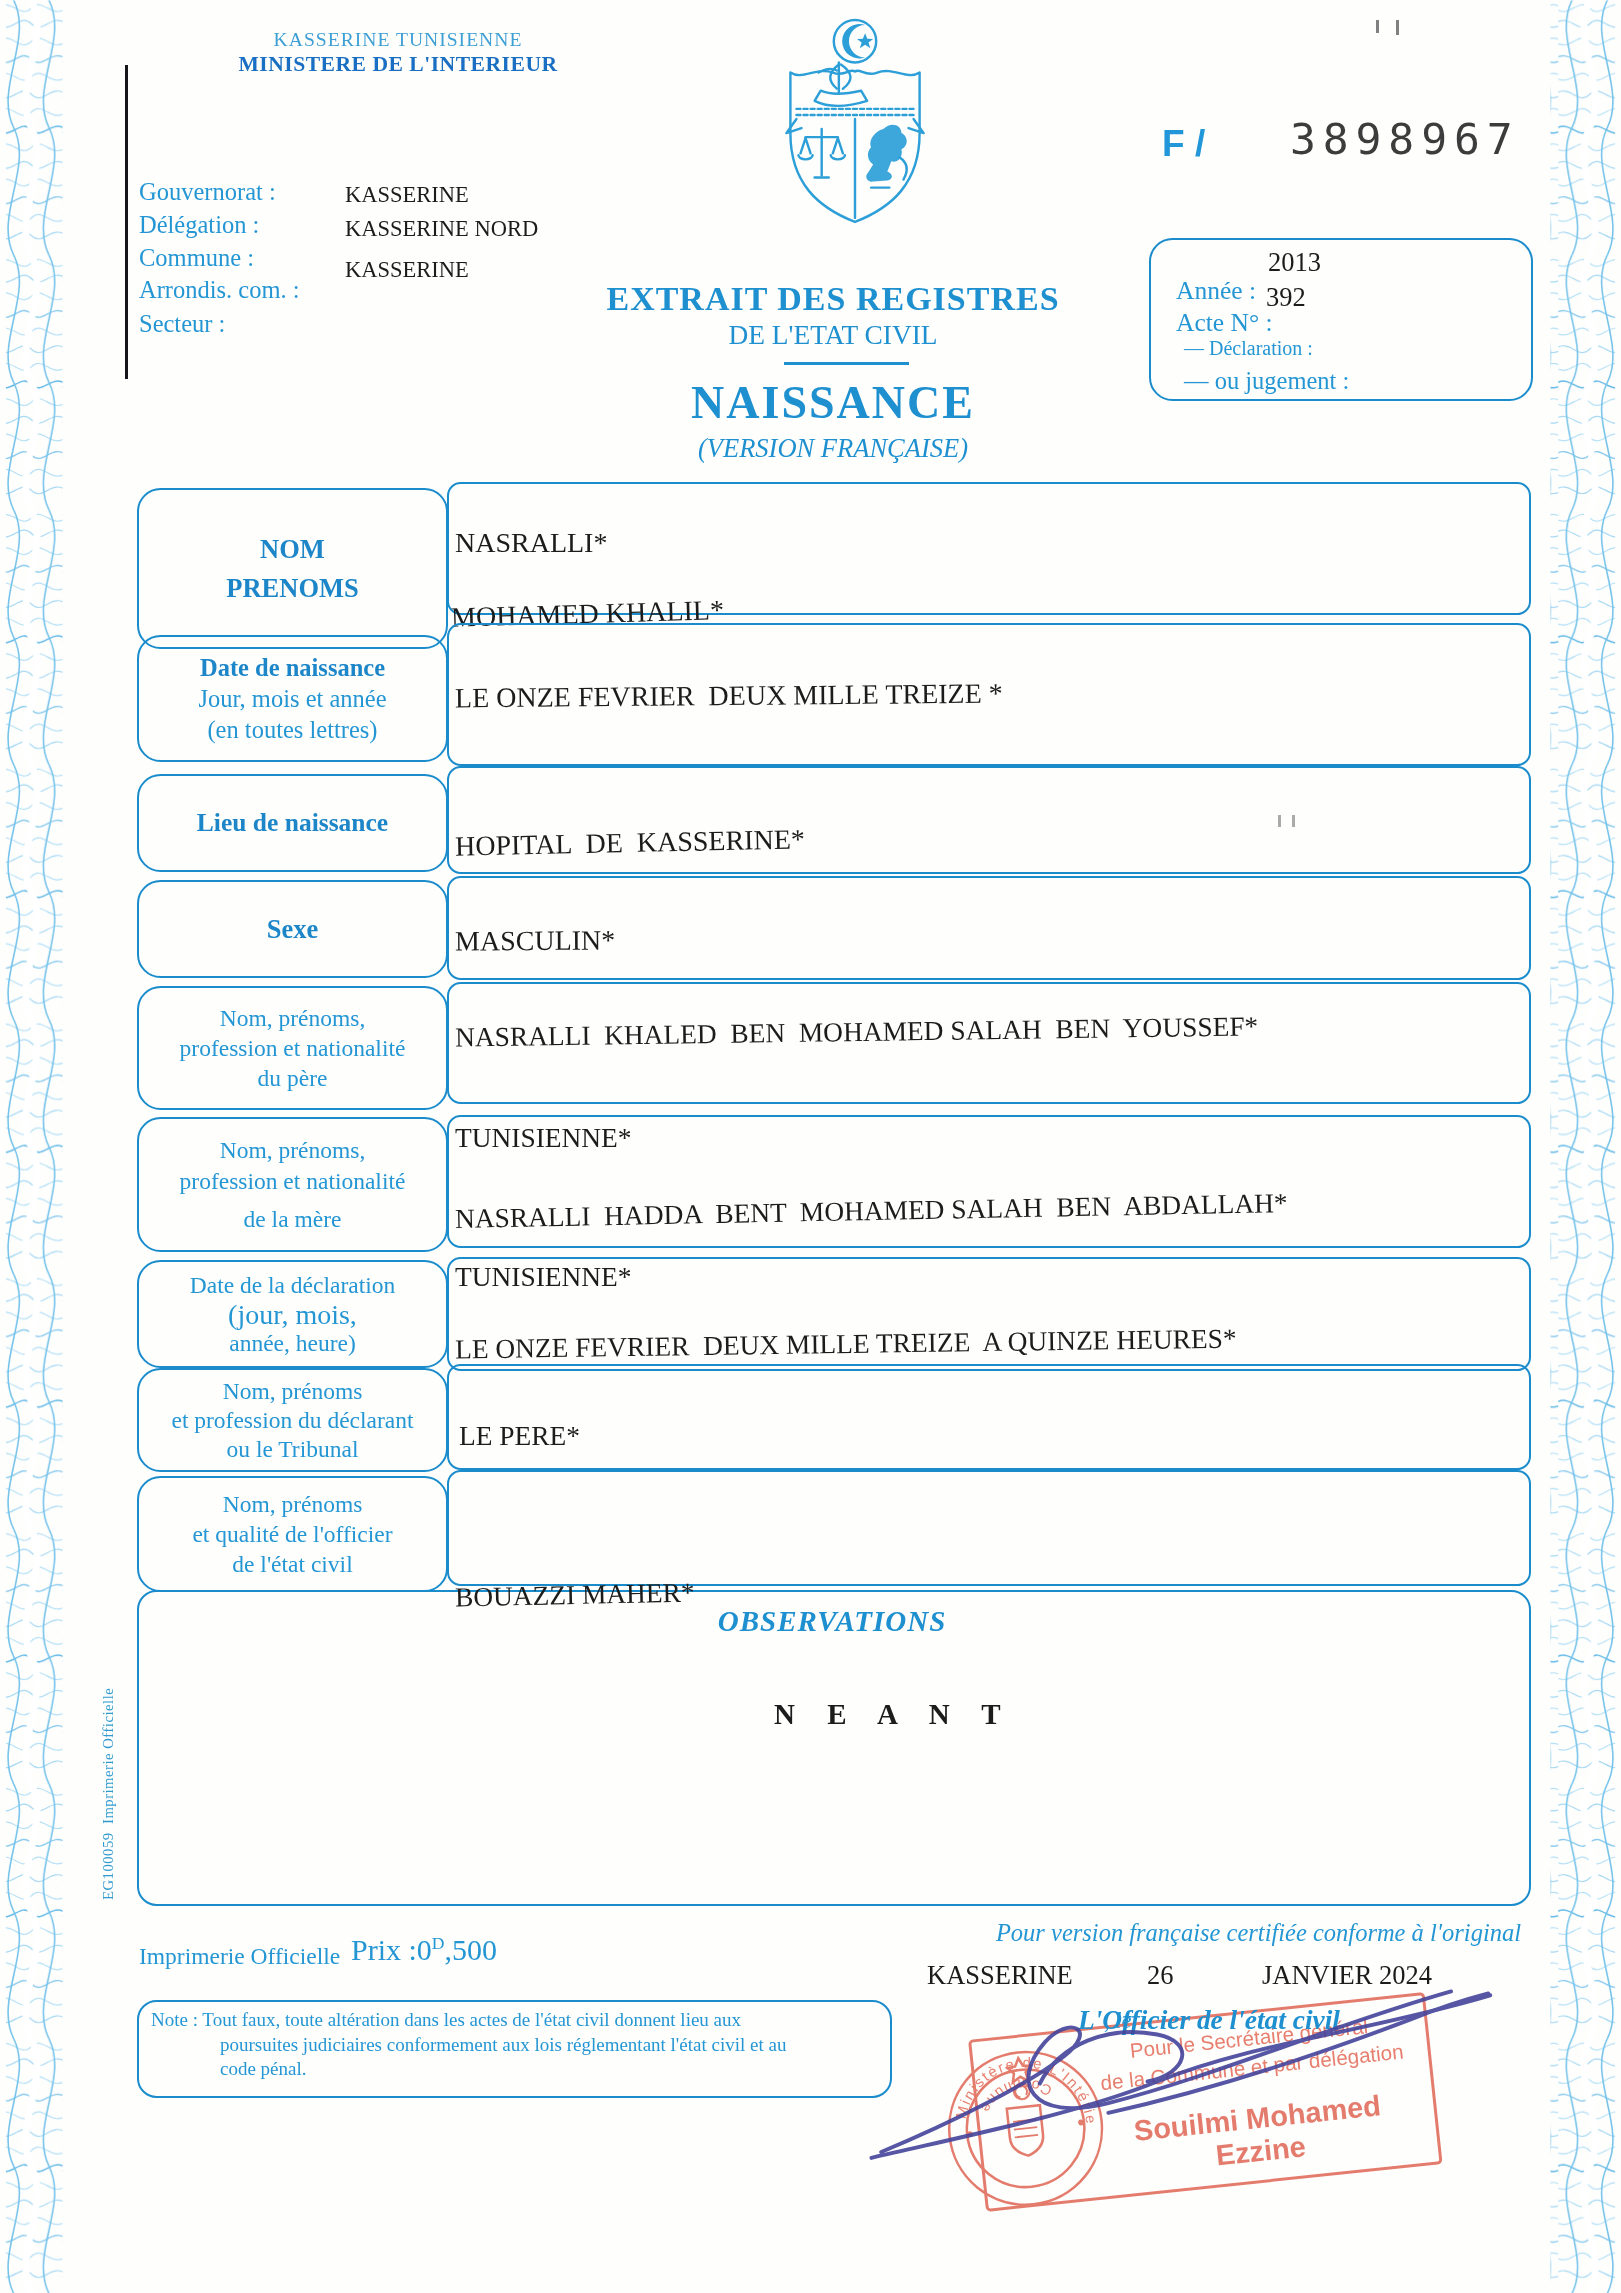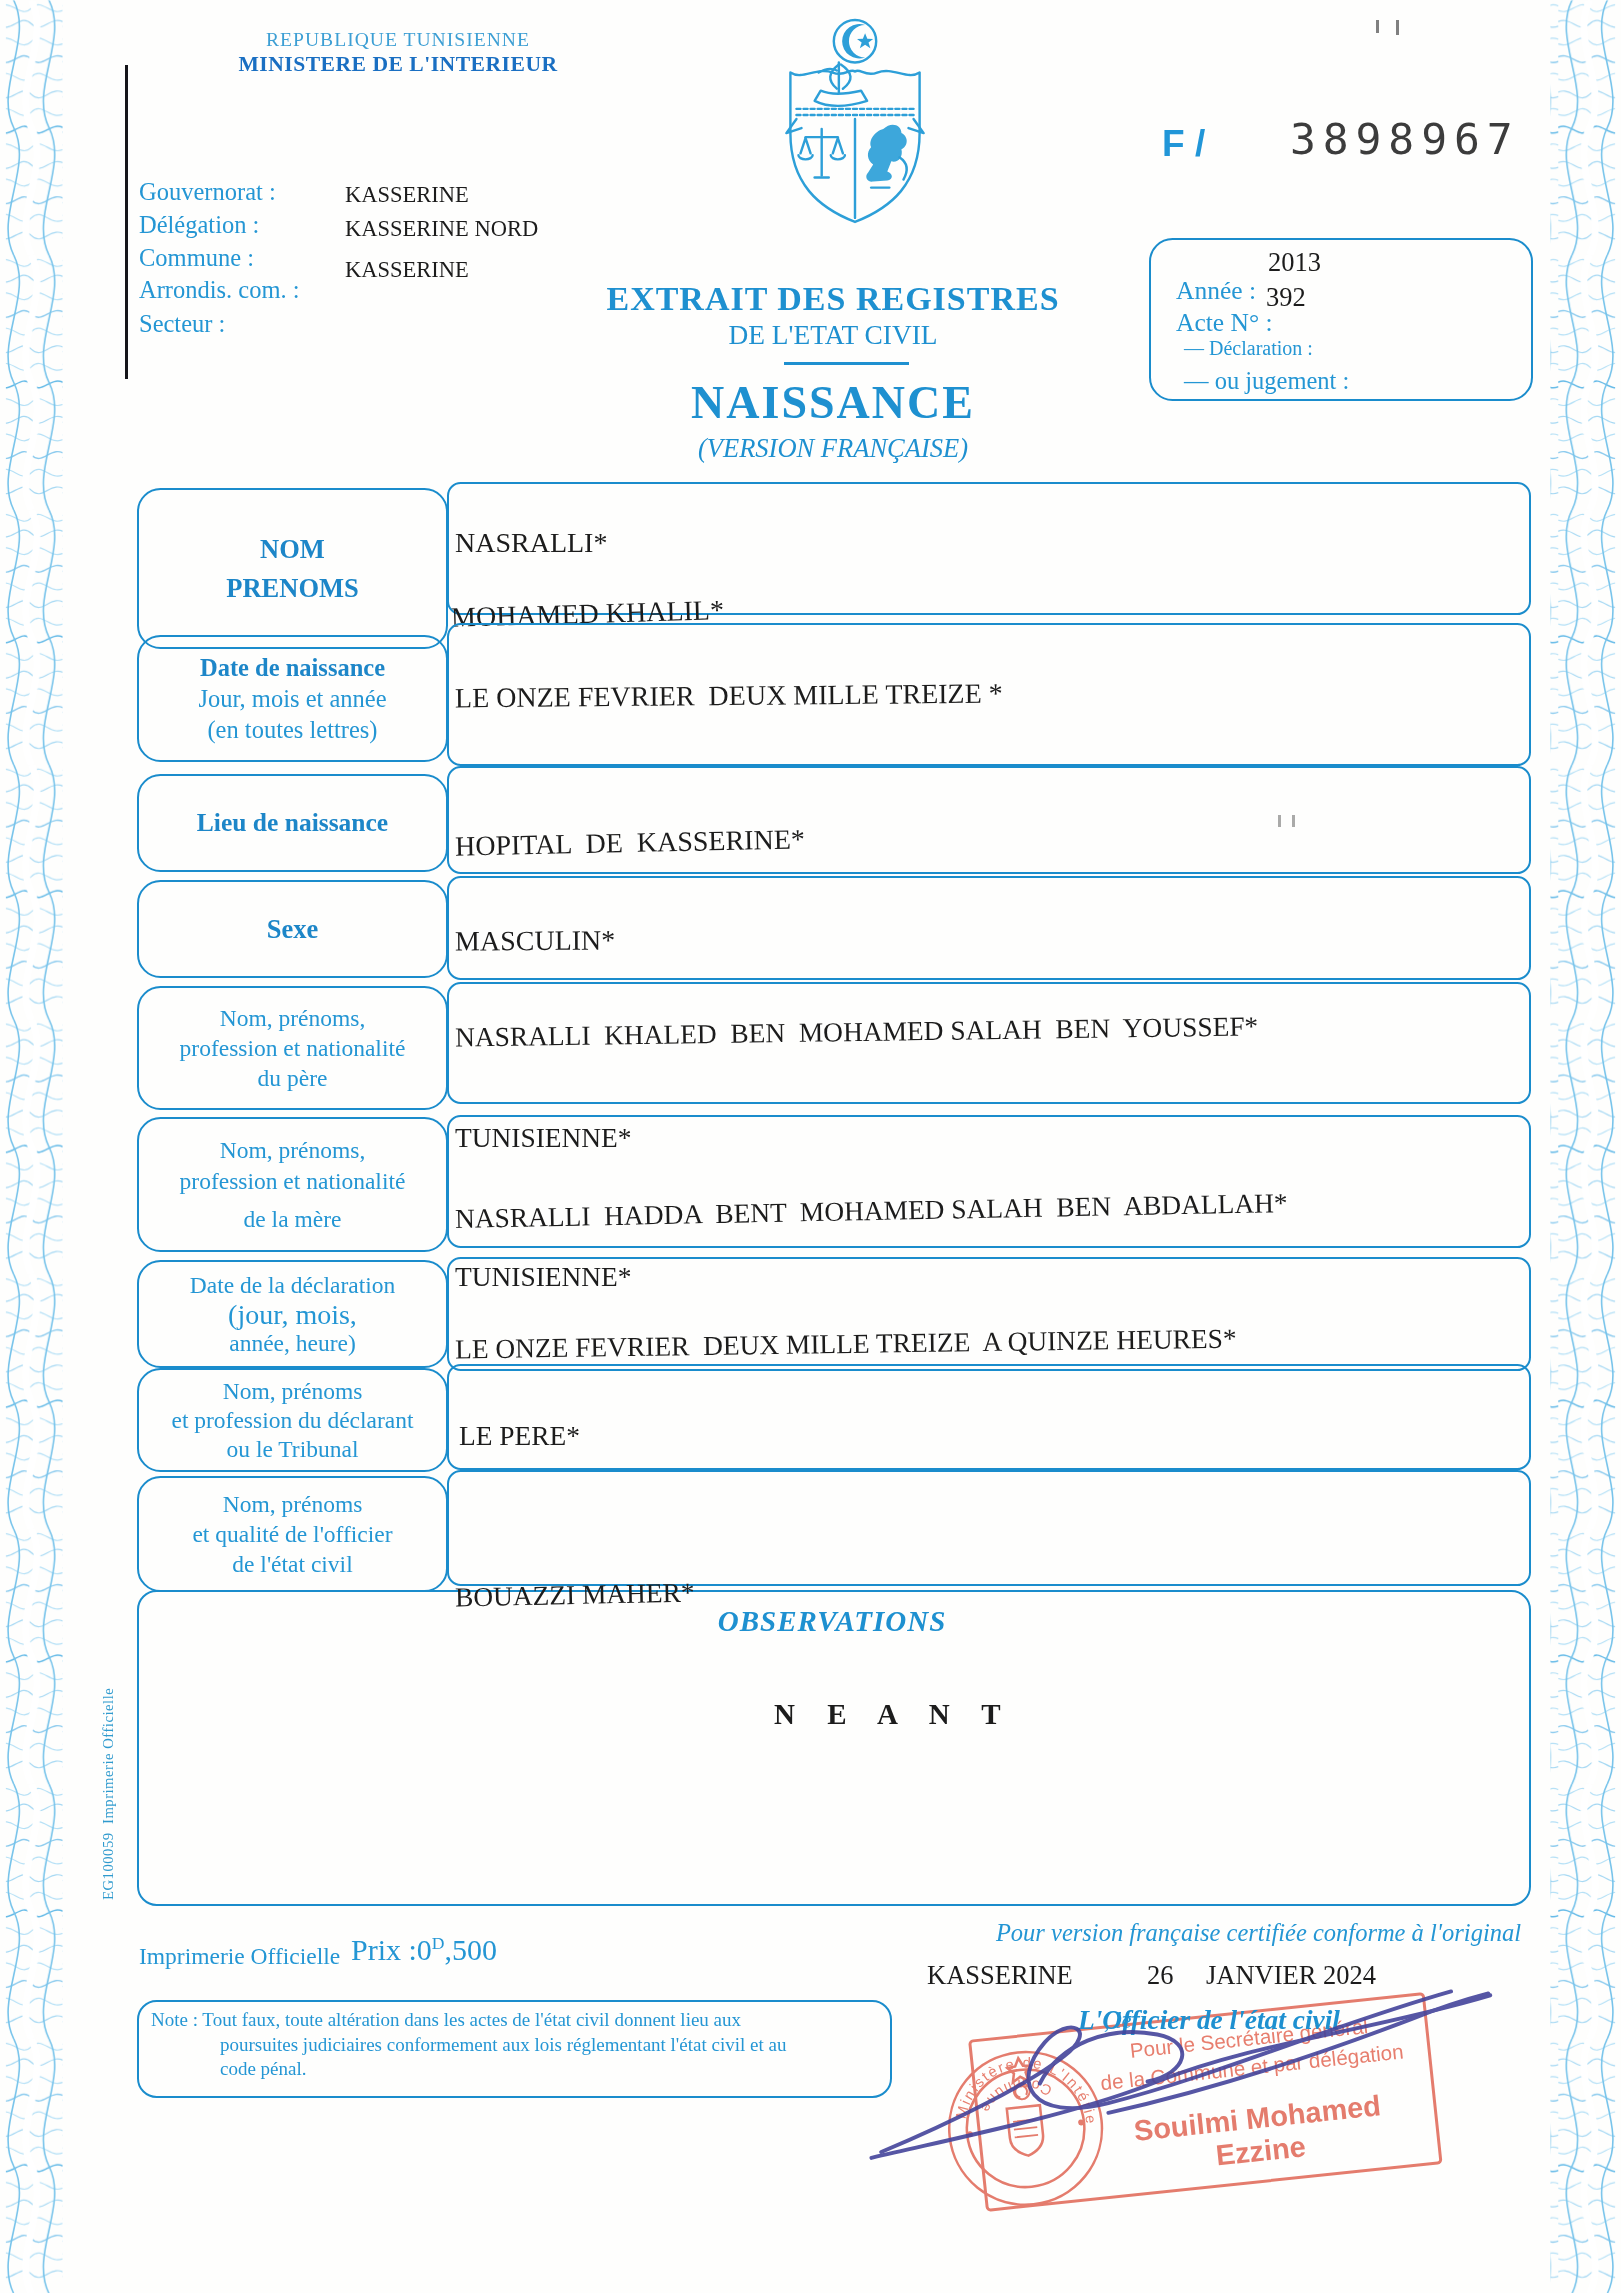--- a/index.html
+++ b/index.html
@@ -53,21 +53,21 @@
       <rect x="6" y="0" width="66" height="2340" fill="url(#gp)"></rect>
     </g>
   </svg>
 
   <div class="speck abs" style="left:1376px;top:19.6px;width:2.9px;height:13.7px;"></div>
   <div class="speck abs" style="left:1396px;top:19.6px;width:2.9px;height:15.7px;"></div>
   <div class="speck abs" style="left:1278px;top:815px;width:2.9px;height:11.8px;opacity:.5;"></div>
   <div class="speck abs" style="left:1292px;top:815px;width:2.9px;height:11.8px;opacity:.5;"></div>
   <div class="abs" style="left:125px;top:65px;width:2.9px;height:314px;background:#15151a;"></div>
 
-  <div class="abs lb ctr" style="left:241px;top:29px;width:314px;font-size:19.6px;letter-spacing:1px;color:#3d9fd4;">REPUBLIQUE TUNISIENNE</div>
+  <div class="abs lb ctr" style="left:241px;top:29px;width:314px;font-size:19.6px;letter-spacing:1px;color:#3d9fd4;">KASSERINE TUNISIENNE</div>
   <div class="abs ctr" style="left:212px;top:52px;width:372px;font-size:21.6px;font-weight:bold;color:#1a6fc2;letter-spacing:0.5px;">MINISTERE DE L'INTERIEUR</div>
 
   <div class="abs lb" style="left:139px;top:178px;font-size:24.5px;">Gouvernorat :</div>
   <div class="abs lb" style="left:139px;top:211px;font-size:24.5px;">Délégation :</div>
   <div class="abs lb" style="left:139px;top:244px;font-size:24.5px;">Commune :</div>
   <div class="abs lb" style="left:139px;top:276px;font-size:24.5px;">Arrondis. com. :</div>
   <div class="abs lb" style="left:139px;top:310px;font-size:24.5px;">Secteur :</div>
 
   <div class="abs tv" style="left:345px;top:182px;font-size:22.5px;">KASSERINE</div>
   <div class="abs tv" style="left:345px;top:216px;font-size:22.5px;">KASSERINE NORD</div>
@@ -200,21 +200,21 @@
 
   <div class="box" style="left:137px;top:2000px;width:751px;height:94px;border-width:2.5px;border-radius:19.6px;"></div>
   <div class="abs lb" style="left:151px;top:2009px;font-size:19px;">Note : Tout faux, toute altération dans les actes de l'état civil donnent lieu aux</div>
   <div class="abs lb" style="left:220px;top:2034px;font-size:19px;">poursuites judiciaires conformement aux lois réglementant l'état civil et au</div>
   <div class="abs lb" style="left:220px;top:2058px;font-size:19px;">code pénal.</div>
 
   <div class="abs it" style="left:970px;top:1919px;width:551px;text-align:right;font-size:24.5px;color:#2496d4;">Pour version française certifiée conforme à l'original</div>
   <div class="abs tv" style="left:927px;top:1960px;font-size:26.5px;">KASSERINE</div>
   <div class="abs lb it" style="left:1104px;top:1976px;font-size:22.5px;margin-top:32px;">, le</div>
   <div class="abs tv" style="left:1147px;top:1960px;font-size:26.5px;">26</div>
-  <div class="abs tv" style="left:1206px;top:1960px;font-size:26.5px;">JANVIER 2024</div>
+  <div class="abs tv" style="left:1262px;top:1960px;font-size:26.5px;">JANVIER 2024</div>
 
   <div class="abs" style="left:955px;top:2005px;width:510px;height:216px;transform:rotate(-6deg);opacity:.82;">
     <div class="abs" style="left:21.6px;top:9.8px;width:453px;height:167px;border:3.4px solid #df604e;border-radius:4.9px;"></div>
     <div class="abs ctr" style="left:137px;top:25.5px;width:329px;font-size:20.6px;color:#e2634f;font-family:'Liberation Sans',sans-serif;">Pour le Secrétaire général</div>
     <div class="abs ctr" style="left:137px;top:55px;width:329px;font-size:20.6px;color:#e2634f;font-family:'Liberation Sans',sans-serif;">de la Commune et par délégation</div>
     <div class="abs ctr" style="left:137px;top:102px;width:329px;font-size:29px;font-weight:bold;color:#df604e;font-family:'Liberation Sans',sans-serif;">Souilmi Mohamed Ezzine</div>
     <svg class="abs" style="left:-23.5px;top:5.9px;" width="186" height="196" viewBox="0 0 190 200">
       <defs>
         <path id="arcTop" d="M95,100 m-62,0 a62,62 0 1,1 124,0"></path>
         <path id="arcBot" d="M95,100 m-50,0 a50,50 0 1,0 100,0" transform="rotate(180 95 100)"></path>

